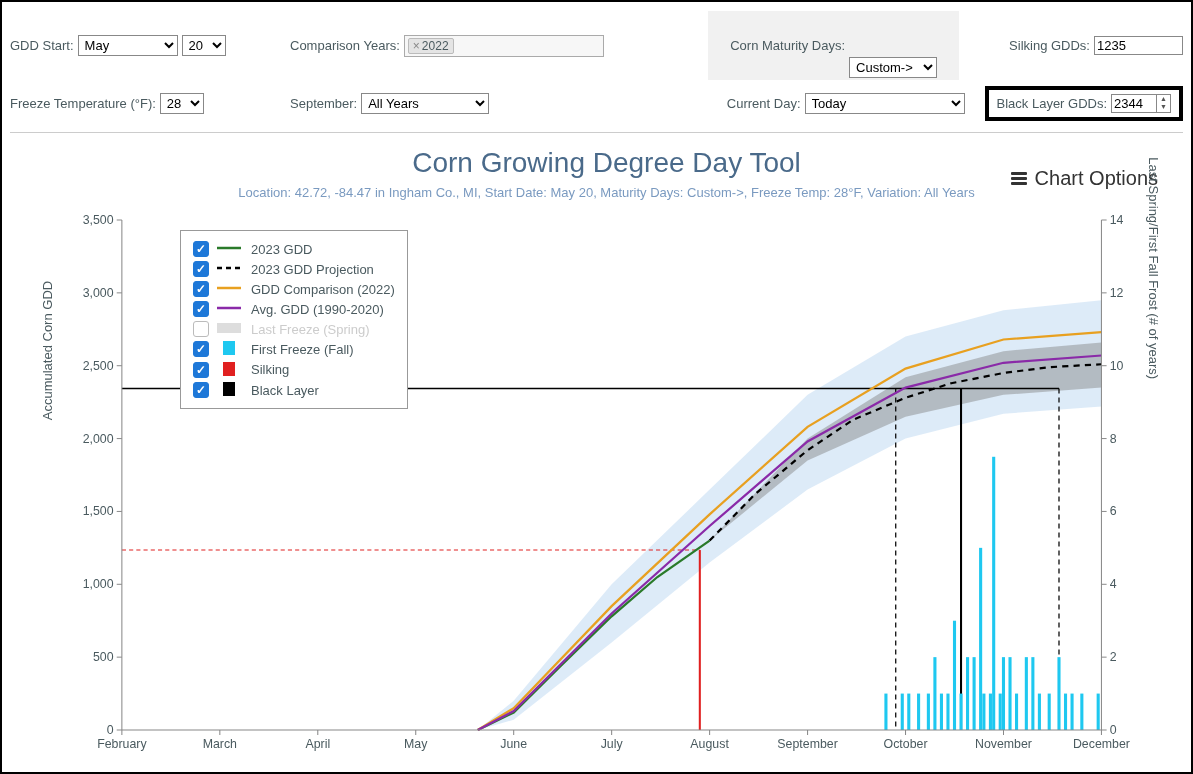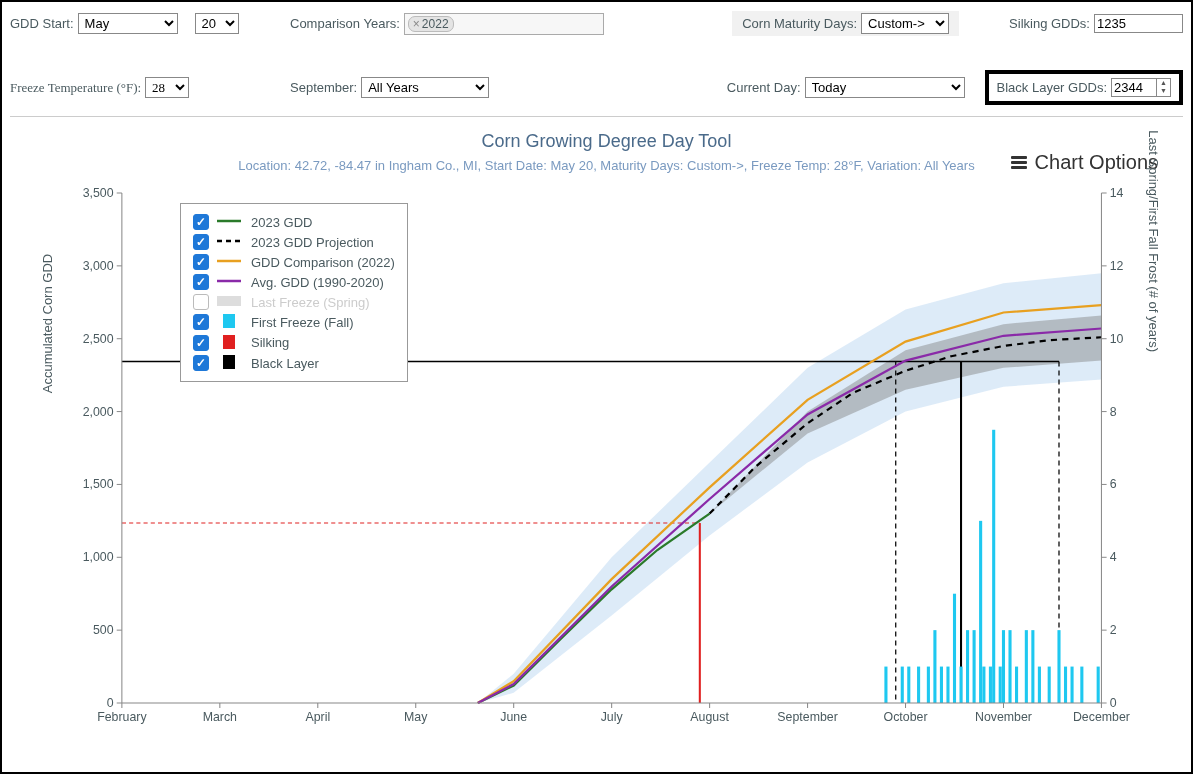--- a/index.html
+++ b/index.html
@@ -1,35 +1,35 @@
 <!DOCTYPE html>
 <html><head>
 <meta charset="utf-8">
 <style>
   * { box-sizing: border-box; margin: 0; padding: 0; }
   body { font-family: "Segoe UI", Arial, sans-serif; font-size: 13px; color: #333; background: #fff; }
   .container { width: 1193px; height: 774px; border: 2px solid #000; padding: 2px 8px; position: relative; }
-  .controls { display: flex; flex-wrap: wrap; padding: 4px 0; gap: 28px; }
+  .controls { display: flex; flex-wrap: wrap; padding: 4px 0; }
   .ctrl-row { display: flex; width: 100%; align-items: center; padding: 3px 0; }
   .ctrl-group { display: flex; align-items: center; margin-right: 20px; }
   .ctrl-group.wide { flex: 1; }
   .ctrl-label { color: #4a5a5f; margin-right: 4px; white-space: nowrap; }
   select, input { font-family: inherit; font-size: 13px; border: 1px solid #888; padding: 1px 2px; background: #fff; }
   .tagbox { border: 1px solid #aaa; background: #f7f7f7; width: 200px; height: 22px; display: flex; align-items: center; padding: 0 3px; }
-  .tag { background: #e4e4e4; border: 1px solid #bbb; border-radius: 7px; padding: 0 4px; font-size: 12px; color: #4a5a5f; }
+  .tag { background: #e4e4e4; border: 1px solid #bbb; border-radius: 2px; padding: 0 4px; font-size: 12px; color: #4a5a5f; }
   .tag::before { content: "×"; color: #888; margin-right: 2px; }
-  .maturity-bg { background: #f1f1f1; padding: 2px 10px; }
+  .maturity-bg { background: #f1f1f1; padding: 2px 22px; }
   .highlight-box { border: 4px solid #000; padding: 4px 8px; display: flex; align-items: center; }
   .spinner { display: inline-flex; border: 1px solid #888; }
   .spinner input { border: none; width: 44px; outline: none; }
   .spin-btns { display: flex; flex-direction: column; border-left: 1px solid #888; }
   .spin-btns span { font-size: 7px; line-height: 8px; padding: 0 3px; cursor: pointer; color: #555; }
   hr.divider { border: none; border-top: 1px solid #ccc; margin: 4px 0; }
   .chart-area { position: relative; padding: 10px 30px 10px 50px; }
-  .chart-title { text-align: center; font-size: 18px; color: #4a6a8a; font-weight: 500; }
+  .chart-title { text-align: center; font-size: 28px; color: #4a6a8a; font-weight: 500; }
   .chart-subtitle { text-align: center; font-size: 13px; color: #7a9ac0; margin: 6px 0 10px 0; }
   .chart-options { position: absolute; top: 30px; right: 25px; display: flex; align-items: center; font-size: 20px; color: #333; cursor: pointer; }
   .burger { display: inline-block; margin-right: 8px; }
   .burger span { display: block; width: 16px; height: 2.5px; background: #333; margin: 2.5px 0; border-radius: 1px; }
   .plot { position: relative; width: 100%; height: 560px; }
   .plot svg { width: 100%; height: 100%; }
   .legend-box { position: absolute; left: 120px; top: 20px; background: #fff; border: 1px solid #999; padding: 8px 12px; font-size: 13px; }
   .legend-item { display: flex; align-items: center; padding: 2px 0; color: #4a5a5f; }
   .legend-item.disabled { color: #ccc; }
   .chk { width: 16px; height: 16px; border: 1.5px solid #1e78d8; border-radius: 3px; margin-right: 8px; display: inline-flex; align-items: center; justify-content: center; background: #1e78d8; color: #fff; font-size: 12px; font-weight: bold; }
@@ -41,39 +41,39 @@
 </style>
 </head>
 <body>
 
 <div class="container">
   <div class="controls">
     <div class="ctrl-row">
       <div class="ctrl-group" style="width:260px;">
         <span class="ctrl-label">GDD Start:</span>
         <select style="width:100px;"><option>May</option></select>
-        <select style="width:44px;margin-left:17px;"><option>20</option></select>
+        <select style="width:44px;margin-left:4px;"><option>20</option></select>
       </div>
       <div class="ctrl-group wide">
         <span class="ctrl-label">Comparison Years:</span>
         <div class="tagbox">
           <span class="tag">2022</span>
         </div>
       </div>
       <div class="ctrl-group maturity-bg">
         <span class="ctrl-label">Corn Maturity Days:</span>
-        <select style="width:88px;"><option>Custom-&gt;</option></select>
+        <select style="width:88px;margin-top:44px;"><option>Custom-&gt;</option></select>
       </div>
       <div class="ctrl-group" style="margin-left:30px;margin-right:0;">
         <span class="ctrl-label">Silking GDDs:</span>
         <input type="text" style="width: 89px;" value="1235">
       </div>
     </div>
     <div class="ctrl-row">
-      <div class="ctrl-group" style="width:260px;font-family:Liberation Serif, serif;">
+      <div class="ctrl-group" style="width:260px;">
         <span class="ctrl-label">Freeze Temperature (°F):</span>
         <select style="width:44px;"><option>28</option></select>
       </div>
       <div class="ctrl-group wide">
         <span class="ctrl-label">September:</span>
         <select style="width:128px;"><option>All Years</option></select>
       </div>
       <div class="ctrl-group">
         <span class="ctrl-label">Current Day:</span>
         <select style="width:160px;"><option>Today</option></select>

